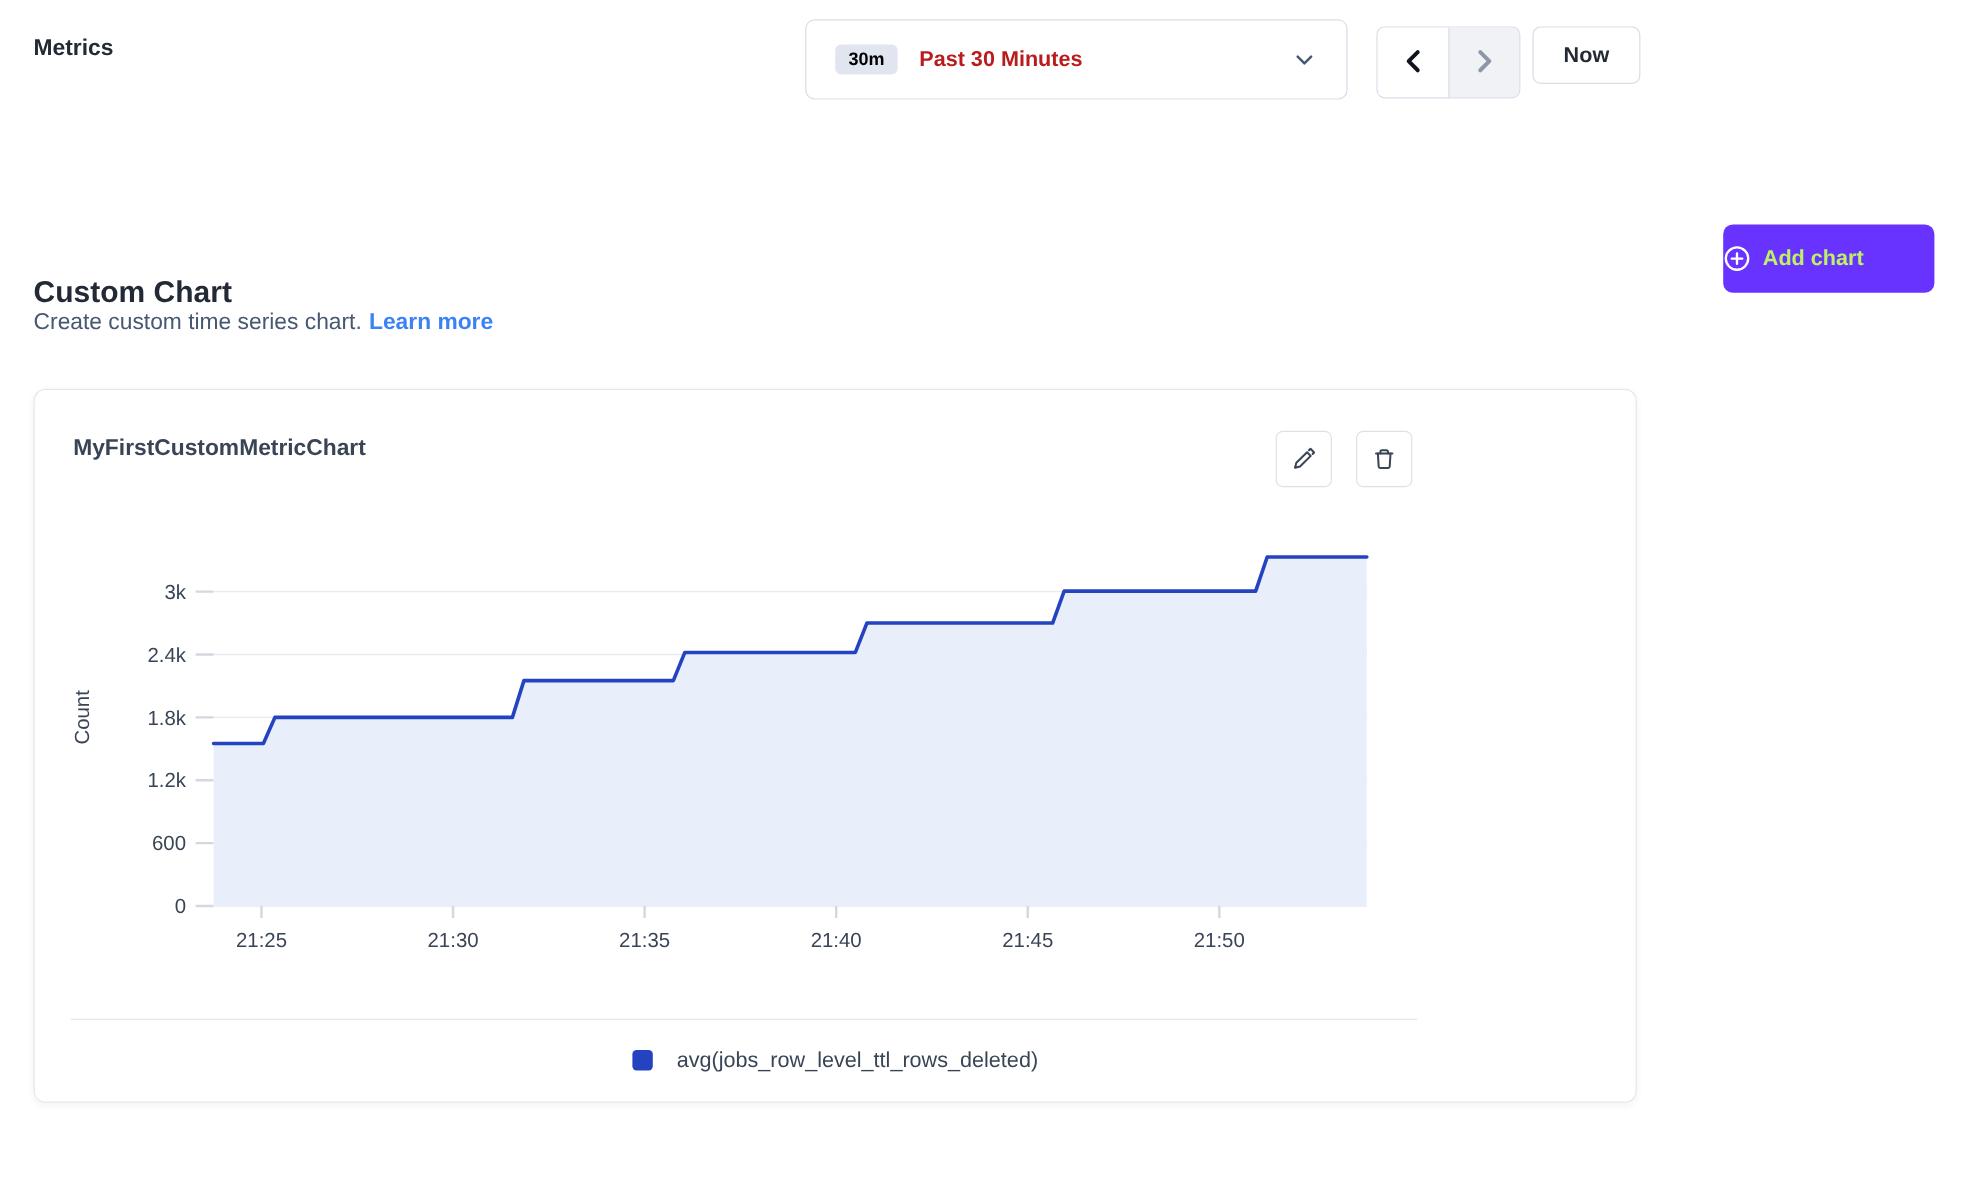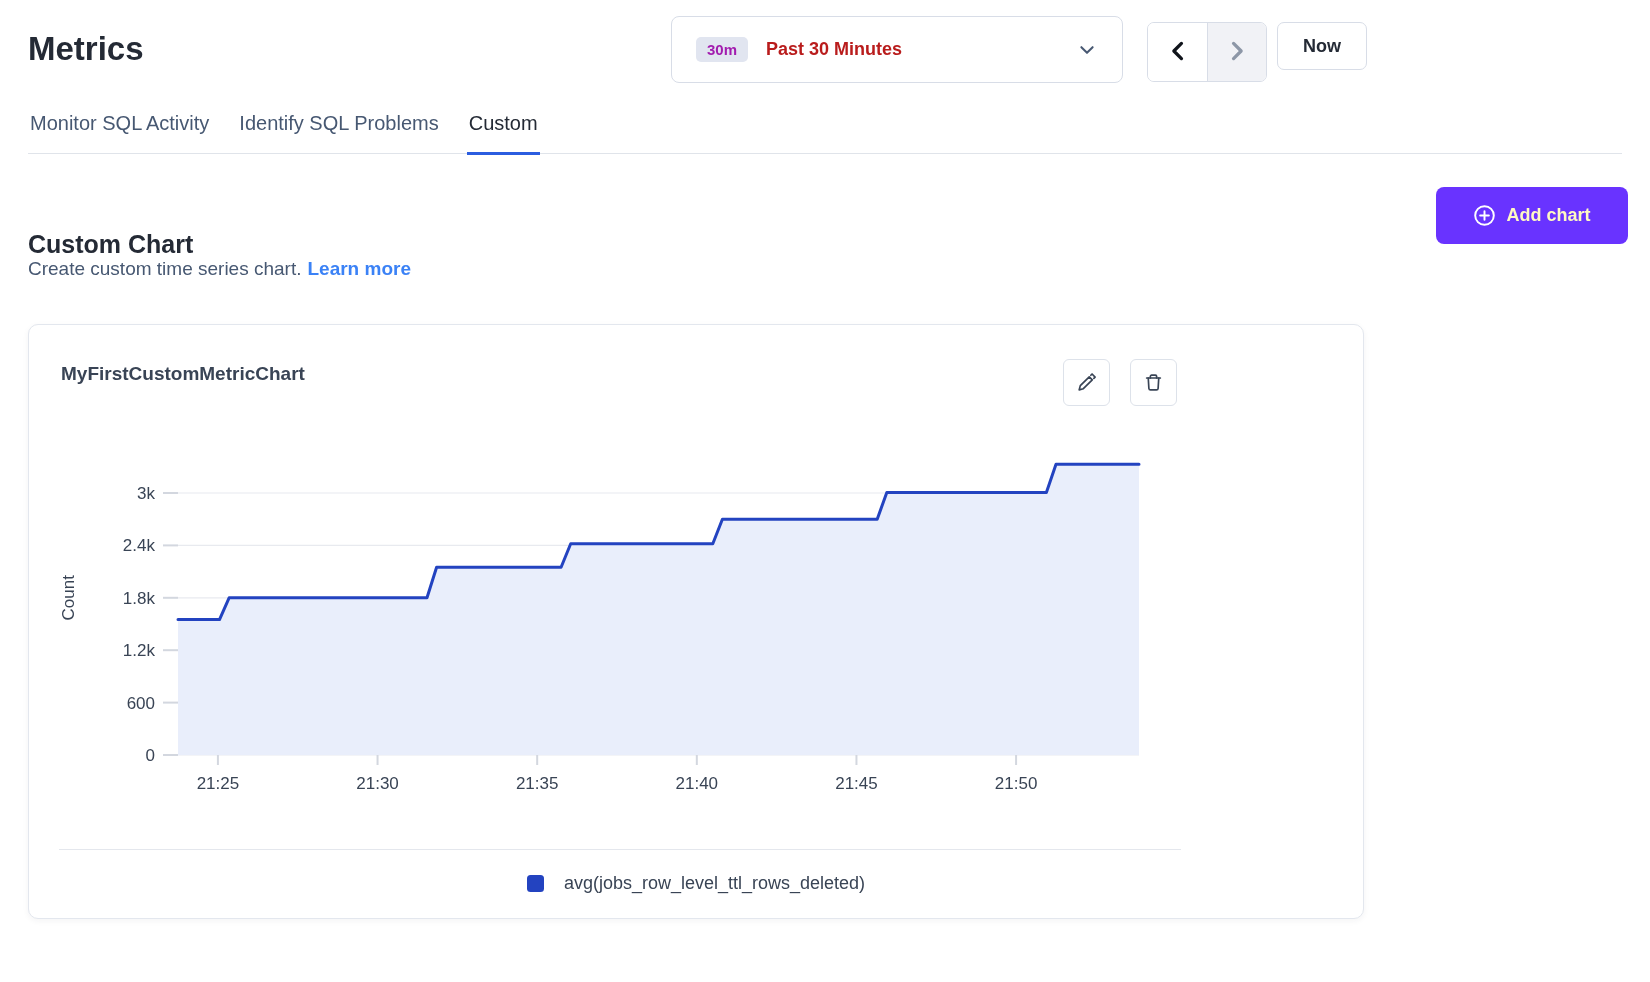--- a/index.html
+++ b/index.html
@@ -1,26 +1,26 @@
 <!DOCTYPE html>
 <html><head>
 <meta charset="utf-8">
 <style>
   * { margin:0; padding:0; box-sizing:border-box; }
   html,body { background:#ffffff; }
   body { font-family:"Liberation Sans", sans-serif; color:#242a35; }
   .viewport { position:relative; width:1650px; height:982px; background:#fff; overflow:hidden; }
 
   
-  .page-title { position:absolute; left:28px; top:30px; font-size:33px; font-weight:700; color:#242a35;text-align:center; }
+  .page-title { position:absolute; left:28px; top:30px; font-size:19px; font-weight:700; color:#242a35;text-align:center; }
 
   .range-dropdown { position:absolute; left:671px; top:16px; width:452px; height:67px;
     background:#fff; border:1px solid #d8dde7; border-radius:8px; display:flex; align-items:center;
     padding:0 26px 0 24px; cursor:pointer; }
-  .range-badge { background:#e1e5f0; color:#a21caf; font-size:15px; font-weight:700;
+  .range-badge { background:#e1e5f0; color:#000000; font-size:15px; font-weight:700;
     padding:4px 11px; border-radius:5px; }
   .range-label { margin-left:18px; font-size:18px; font-weight:700; color:#b91c1c; }
   .range-chevron { margin-left:auto; display:flex; align-items:center; }
 
   .arrow-group { position:absolute; left:1147px; top:22px; height:60px; display:flex;
     border:1px solid #d8dde7; border-radius:7px; overflow:hidden; }
   .arrow-btn { width:59px; height:100%; display:flex; align-items:center; justify-content:center;
     background:#fff; border:none; cursor:pointer; }
   .arrow-btn + .arrow-btn { border-left:1px solid #d8dde7; }
   .arrow-btn.disabled { background:#f1f2f6; cursor:default; }
@@ -33,23 +33,23 @@
   .tabs { position:absolute; left:28px; top:112px; width:1594px; display:flex; gap:26px;
     border-bottom:1px solid #e0e4ea; }
   .tab { font-size:20px; color:#475872; padding:0 2px 17px 2px; cursor:pointer; white-space:nowrap; }
   .tab.active { color:#242a35; font-weight:400; border-bottom:3px solid #2b5de0; margin-bottom:-2px; }
 
   
   .section-title { position:absolute; left:28px; top:200px; font-size:25px; font-weight:700; color:#242a35;margin-top:30px; }
   .section-sub { position:absolute; left:28px; top:258px; font-size:19px; color:#475872; }
   .learn-more { color:#3b82f6; font-weight:700; text-decoration:none; margin-left:6px; cursor:pointer; }
 
-  .add-chart-btn { position:absolute; left:1436px; top:187px; width:192px; height:57px;
-    background:#6933ff; color:#fef9c3; border:none; border-radius:8px; font-family:inherit;
-    font-size:18px; font-weight:700; display:flex; align-items:center; justify-content:center;
+  .add-chart-btn { position:absolute; left:1436px; top:187px; width:176px; height:57px;
+    background:#6933ff; color:#bef264; border:none; border-radius:8px; font-family:inherit;
+    font-size:18px; font-weight:700; display:flex; align-items:center; 
     gap:10px; cursor:pointer; }
 
   
   .card { position:absolute; left:28px; top:324px; width:1336px; height:595px; background:#fff;
     border:1px solid #e3e7ee; border-radius:10px; box-shadow:0 2px 6px rgba(36,42,53,0.05); }
   .card-title { position:absolute; left:32px; top:38px; font-size:19px; font-weight:700; color:#394455; }
   .icon-btn { position:absolute; top:34px; width:47px; height:47px; background:#fff;
     border:1px solid #dde2ea; border-radius:6px; display:flex; align-items:center; justify-content:center;
     cursor:pointer; }
   .icon-btn.edit { left:1034px; }
@@ -92,25 +92,20 @@
       <span>
         <svg width="22" height="22" viewBox="0 0 16 16" fill="none" stroke="#8d97a7" stroke-width="2.4" stroke-linecap="round" stroke-linejoin="round">
             <path d="M5.5 2.5L11 8l-5.5 5.5"></path>
           </svg>
       </span>
     </button>
   </div>
 
   <button class="now-btn">Now</button>
 
-  <nav class="tabs">
-    <span class="tab">Monitor SQL Activity</span>
-    <span class="tab">Identify SQL Problems</span>
-    <span class="tab active">Custom</span>
-  </nav>
 
   <h2 class="section-title">Custom Chart</h2>
   <p class="section-sub">
     <span>Create custom time series chart.</span><a class="learn-more">Learn more</a>
   </p>
 
   <button class="add-chart-btn">
     <span style="display:flex;">
       <svg width="23" height="23" viewBox="0 0 20 20" fill="none" stroke="#ffffff" stroke-width="1.7" stroke-linecap="round">
           <circle cx="10" cy="10" r="8.1"></circle>

